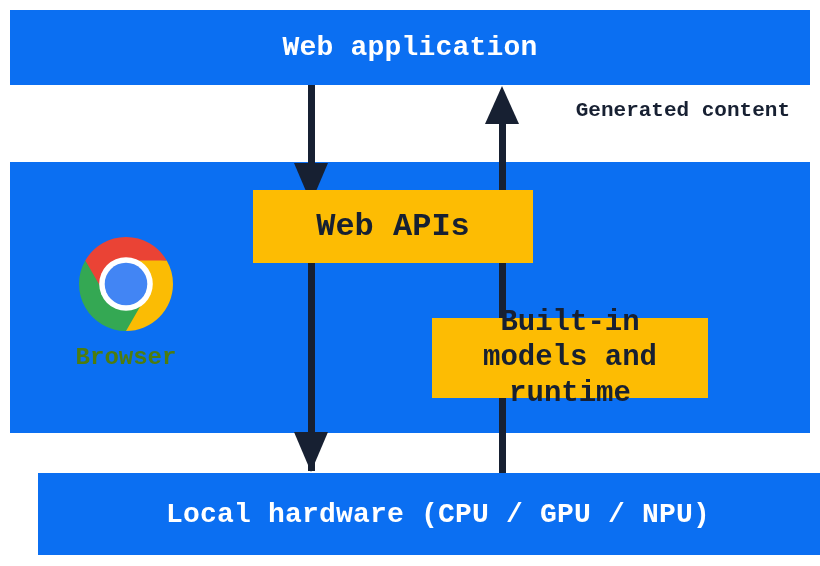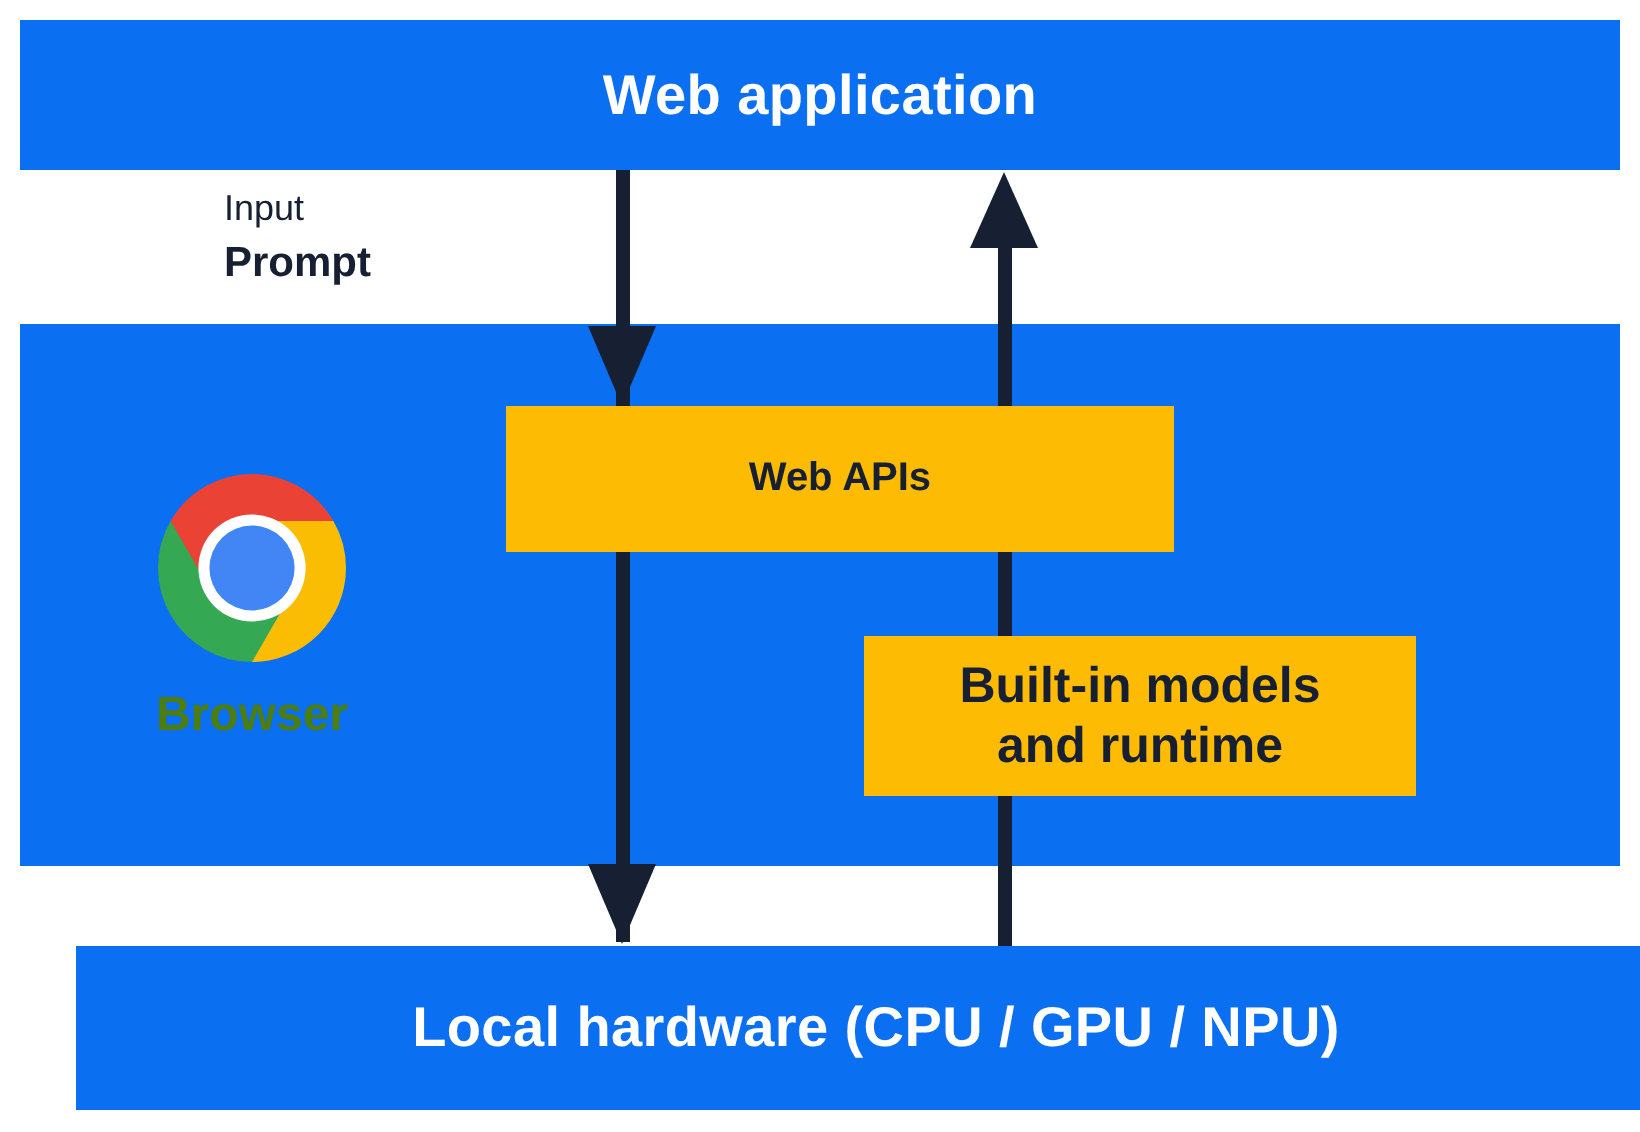--- a/index.html
+++ b/index.html
@@ -7,21 +7,21 @@
     --yellow:#fdbc03;
     --ink:#172032;
   }
   *{margin:0;padding:0;box-sizing:border-box;}
   body{background:#ffffff;}
   .canvas{
     position:relative;
     width:820px;height:566px;
     background:#ffffff;
     overflow:hidden;
-    font-family:Liberation Sans, sans-serif;
+    font-family:Liberation Mono, monospace;
   }
   .banner{
     position:absolute;left:10px;width:800px;
     background:var(--blue);color:#ffffff;
     display:flex;align-items:center;justify-content:center;
     font-weight:bold;font-size:28px;letter-spacing:.2px;
   }
   .banner.top{top:10px;height:75px;}
   .banner.bottom{top:473px;height:82px;margin-left:28px;}
   .panel{
@@ -40,43 +40,40 @@
   .head.down{clip-path:polygon(0 0,100% 0,50% 100%);}
   .head.up{clip-path:polygon(50% 0,0 100%,100% 100%);}
   .head.d1{left:294px;top:163px;height:40px;}
   .head.d2{left:294px;top:432px;height:40px;}
   .head.u1{left:485px;top:86px;height:38px;}
   .ybox{
     position:absolute;background:var(--yellow);color:var(--ink);
     font-weight:bold;display:flex;align-items:center;justify-content:center;
     text-align:center;z-index:2;
   }
-  .ybox.webapis{left:253px;top:203px;width:334px;height:73px;font-size:20px;}
-  .ybox.builtin{left:432px;top:318px;width:276px;height:80px;font-size:25px;line-height:1.22;}
+  .ybox.webapis{left:253px;top:190px;width:280px;height:73px;font-size:32px;}
+  .ybox.builtin{left:432px;top:318px;width:276px;height:80px;font-size:29px;line-height:1.22;}
   .ybox.builtin span{display:block;width:225px;}
   .chrome-logo{position:absolute;left:79px;top:237px;width:94px;height:94px;z-index:1;}
   .browser-label{
     position:absolute;left:46px;top:344px;width:160px;z-index:1;
     text-align:center;color:#4d7c0f;font-weight:bold;font-size:24px;
   }
 </style>
 </head>
 <body>
 
 <div class="canvas">
 
   <div class="banner top">
     <span>Web application</span>
   </div>
 
-  <div class="io input">
-    <div class="t">Input</div>
-    <div class="v">Prompt</div>
-  </div>
   <div class="io output">
+    <div class="v">Generated content</div>
   </div>
 
   <div class="panel"></div>
 
   <div class="shaft down"></div>
   <div class="head down d1"></div>
   <div class="head down d2"></div>
   <div class="shaft up"></div>
   <div class="head up u1"></div>
 

